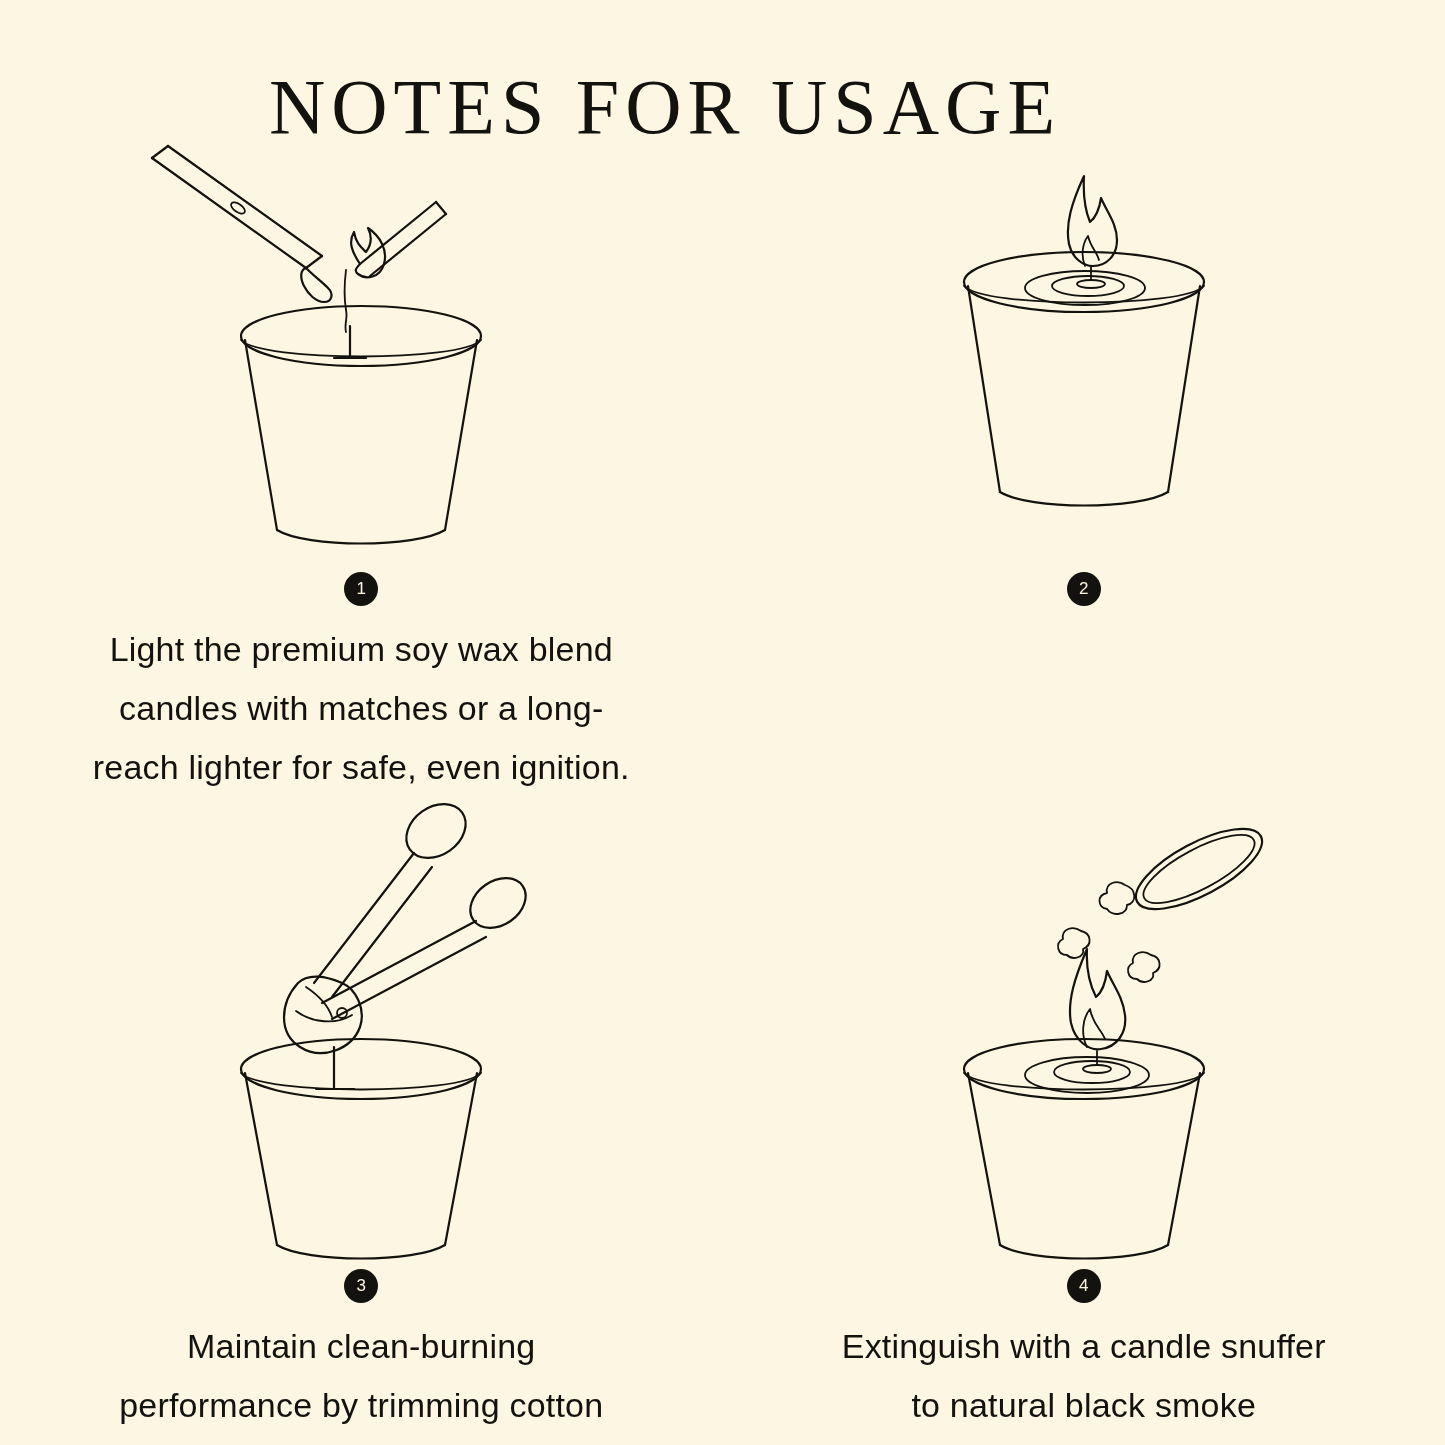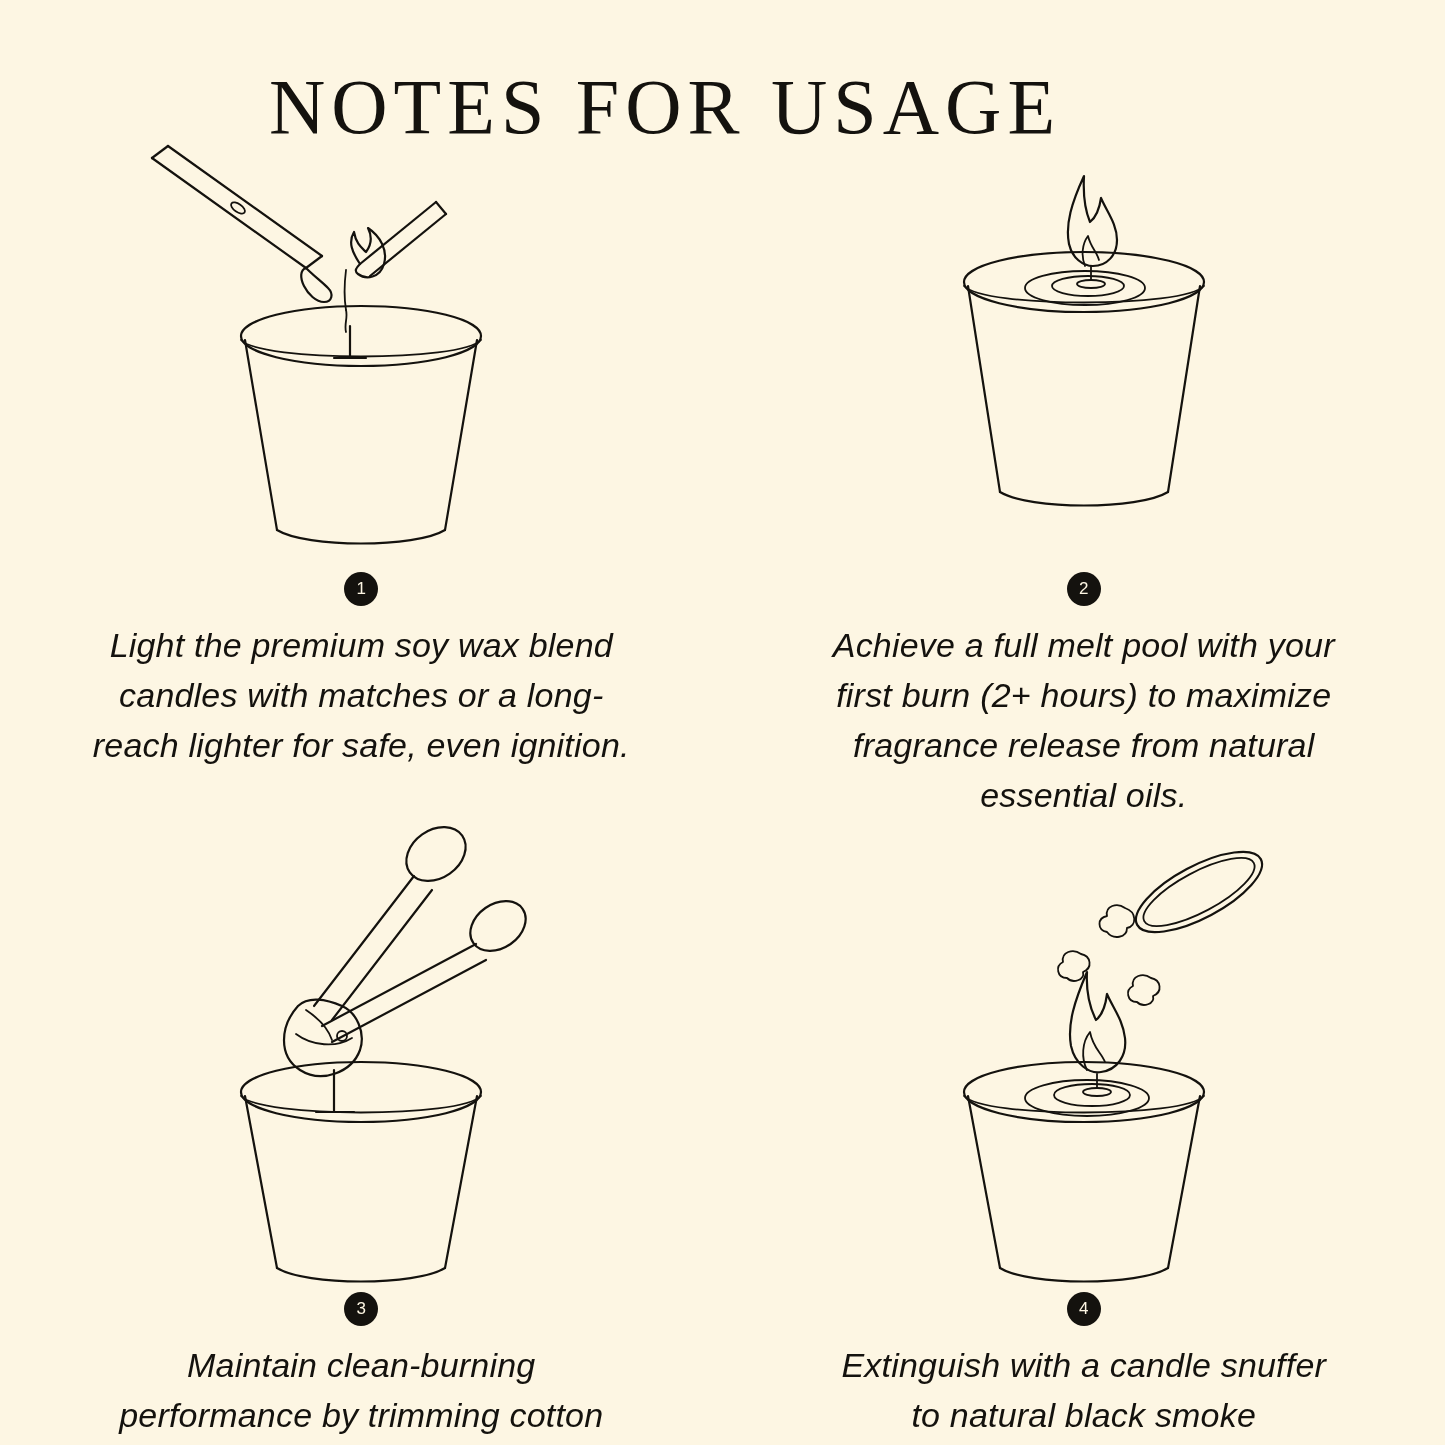--- a/index.html
+++ b/index.html
@@ -66,26 +66,25 @@
     background: #14120e;
     color: #fdf6e3;
     font-size: 17px;
     line-height: 34px;
     text-align: center;
     margin: 2px 0 14px 0;
     font-family: "Liberation Sans", sans-serif;
   }
   .caption {
     font-size: 34px;
-    line-height: 50px;
+    line-height: 59px;
     text-align: center;
     color: #14120e;
     max-width: 560px;
     letter-spacing: 0.2px;
-    font-style: italic;
   }
   .cap-small {
     max-width: 520px;
   }
   .stroke {
     fill: none;
     stroke: #14120e;
     stroke-width: 2.2;
     stroke-linecap: round;
     stroke-linejoin: round;
@@ -152,21 +151,20 @@
         <ellipse class="stroke-thin" cx="219" cy="146" rx="36" ry="10"></ellipse>
         <ellipse class="stroke-thin" cx="216" cy="148" rx="60" ry="17"></ellipse>
 
         <ellipse class="stroke" cx="215" cy="142" rx="120" ry="30"></ellipse>
         <path class="stroke-thin" d="M95 146 C115 168 315 168 335 146"></path>
         <path class="stroke" d="M99 146 L131 352"></path>
         <path class="stroke" d="M331 146 L299 352"></path>
         <path class="stroke" d="M131 352 C160 370 270 370 299 352"></path>
       </svg>
       <div class="badge">2</div>
-      <div class="caption">Achieve a full melt pool with your first burn (2+ hours) to maximize fragrance release from natural essential oils.</div>
     </div>
 
     <div class="cell">
       <svg class="art art-3" viewBox="0 0 430 470">
 
         <ellipse class="stroke" cx="290" cy="34" rx="32" ry="24" transform="rotate(-35 290 34)"></ellipse>
         <ellipse class="stroke" cx="352" cy="106" rx="30" ry="22" transform="rotate(-35 352 106)"></ellipse>
 
         <path class="stroke" d="M268 56 L168 186"></path>
         <path class="stroke" d="M286 70 L186 200"></path>

